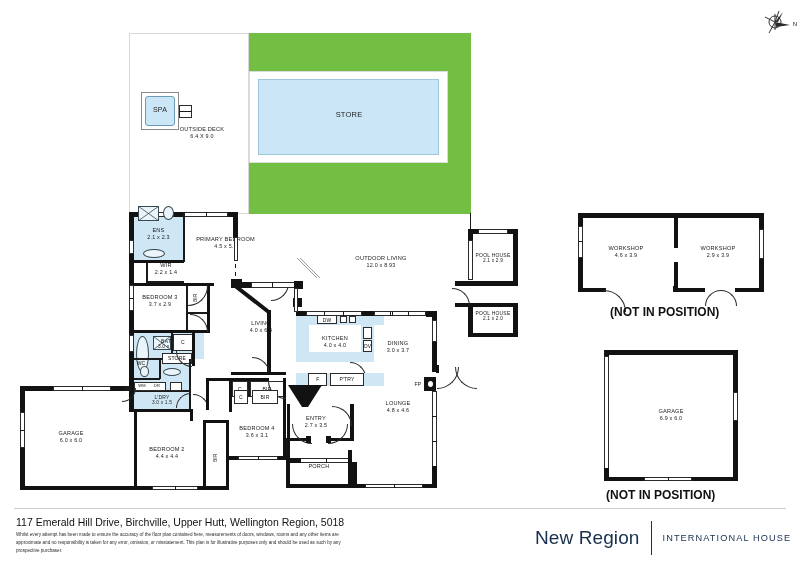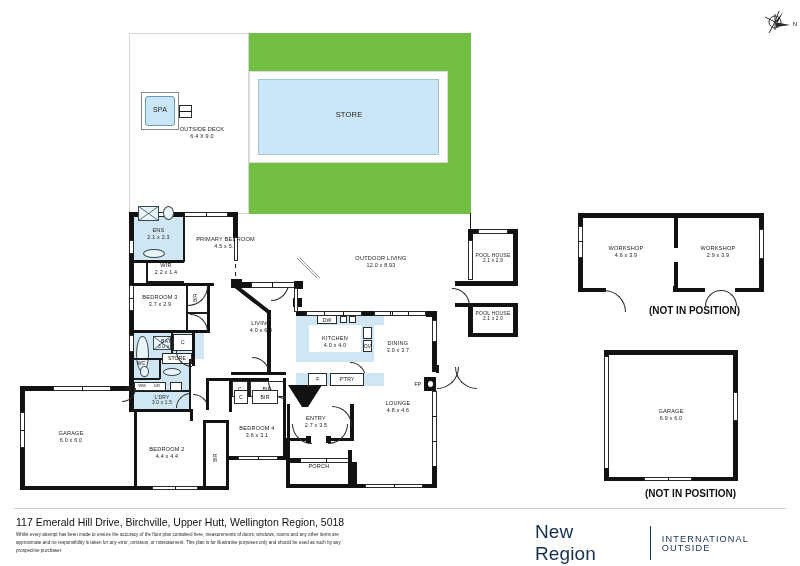--- a/index.html
+++ b/index.html
@@ -66,24 +66,24 @@
     position: absolute;
     font-size: 5px;
     color: #111;
     white-space: nowrap;
     transform-origin: 0 0;
     transform: rotate(-90deg);
   }
 
   .notinpos {
     position: absolute;
-    font-size: 10px;
+    font-size: 12px;
     font-weight: bold;
     color: #111;
-    text-align: right;
+    text-align: left;
     white-space: nowrap;
   }
 
   
   .swing {
     position: absolute;
     border: 1px solid #2b2b2b;
     border-radius: 50%;
     background: transparent;
   }
@@ -537,17 +537,17 @@
   <div class="notinpos" style="left:606px;top:488px;width:130px;">(NOT IN POSITION)</div>
 
   <div id="footer-rule"></div>
   <div id="addr">117 Emerald Hill Drive, Birchville, Upper Hutt, Wellington Region, 5018</div>
   <div id="disc">Whilst every attempt has been made to ensure the accuracy of the floor plan contained here, measurements of doors, windows, rooms and any other items are approximate and no responsibility is taken for any error, omission, or misstatement. This plan is for illustrative purposes only and should be used as such by any prospective purchaser.</div>
 
   <div id="brand">
     <span class="nz">New Region</span>
     <span class="bar"></span>
     <span class="sth">
-      <span class="s2">INTERNATIONAL OUTSIDE</span>
+      <span class="s2">INTERNATIONAL HOUSE</span>
     </span>
   </div>
 
 </div>
 
 </body></html>

